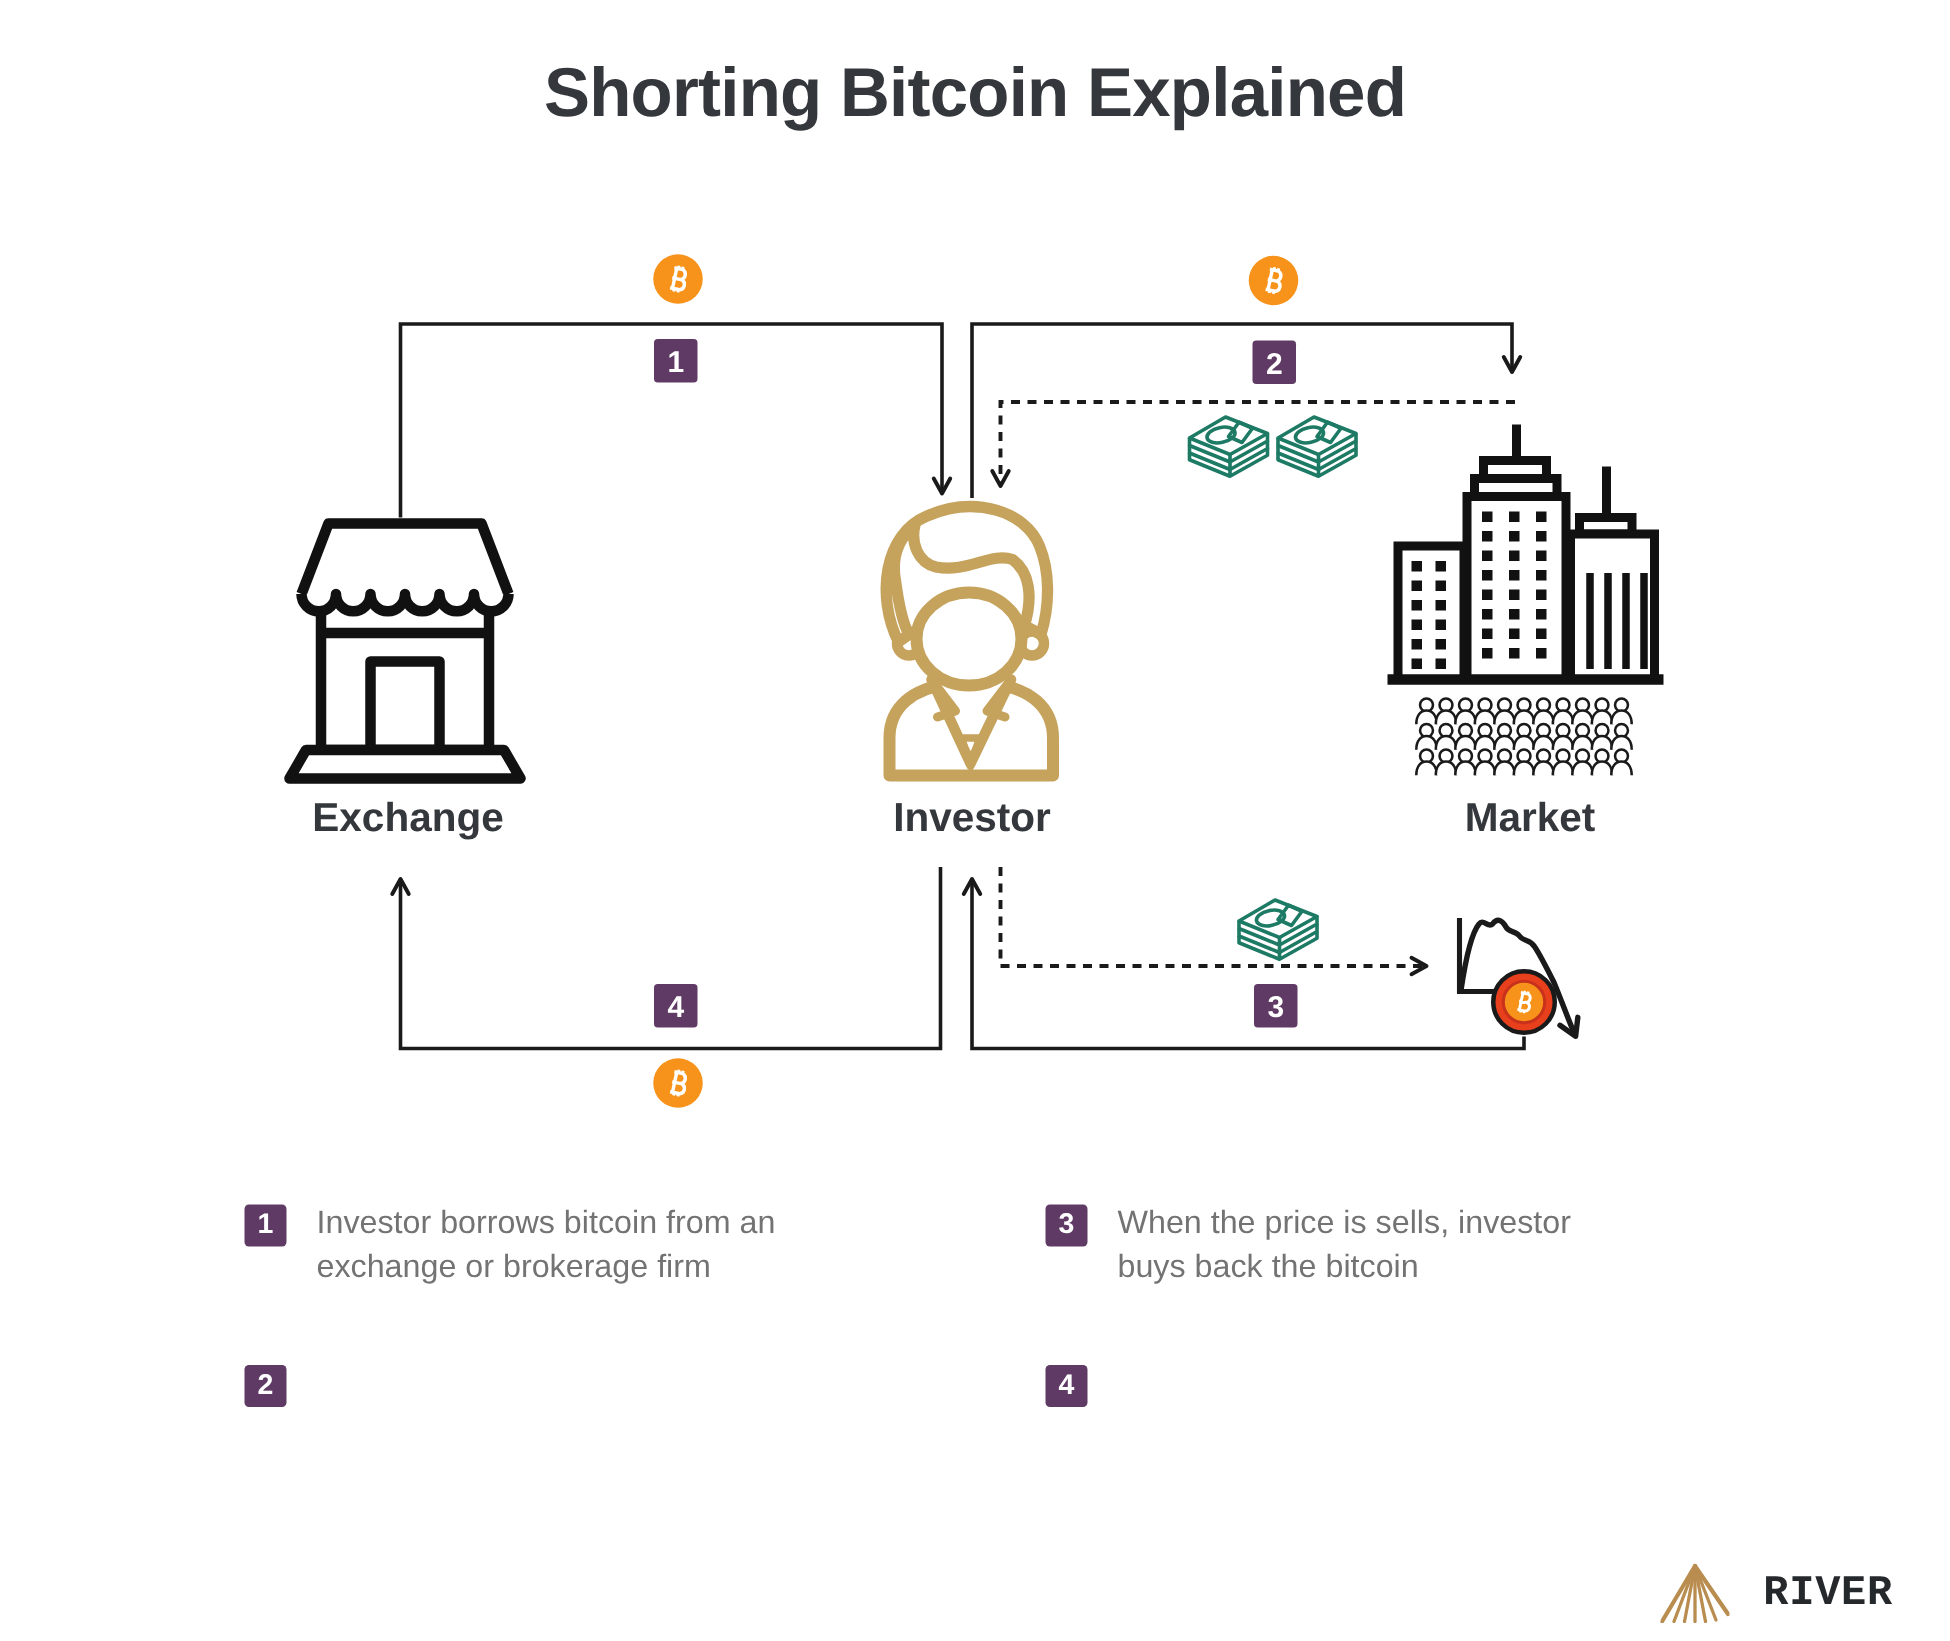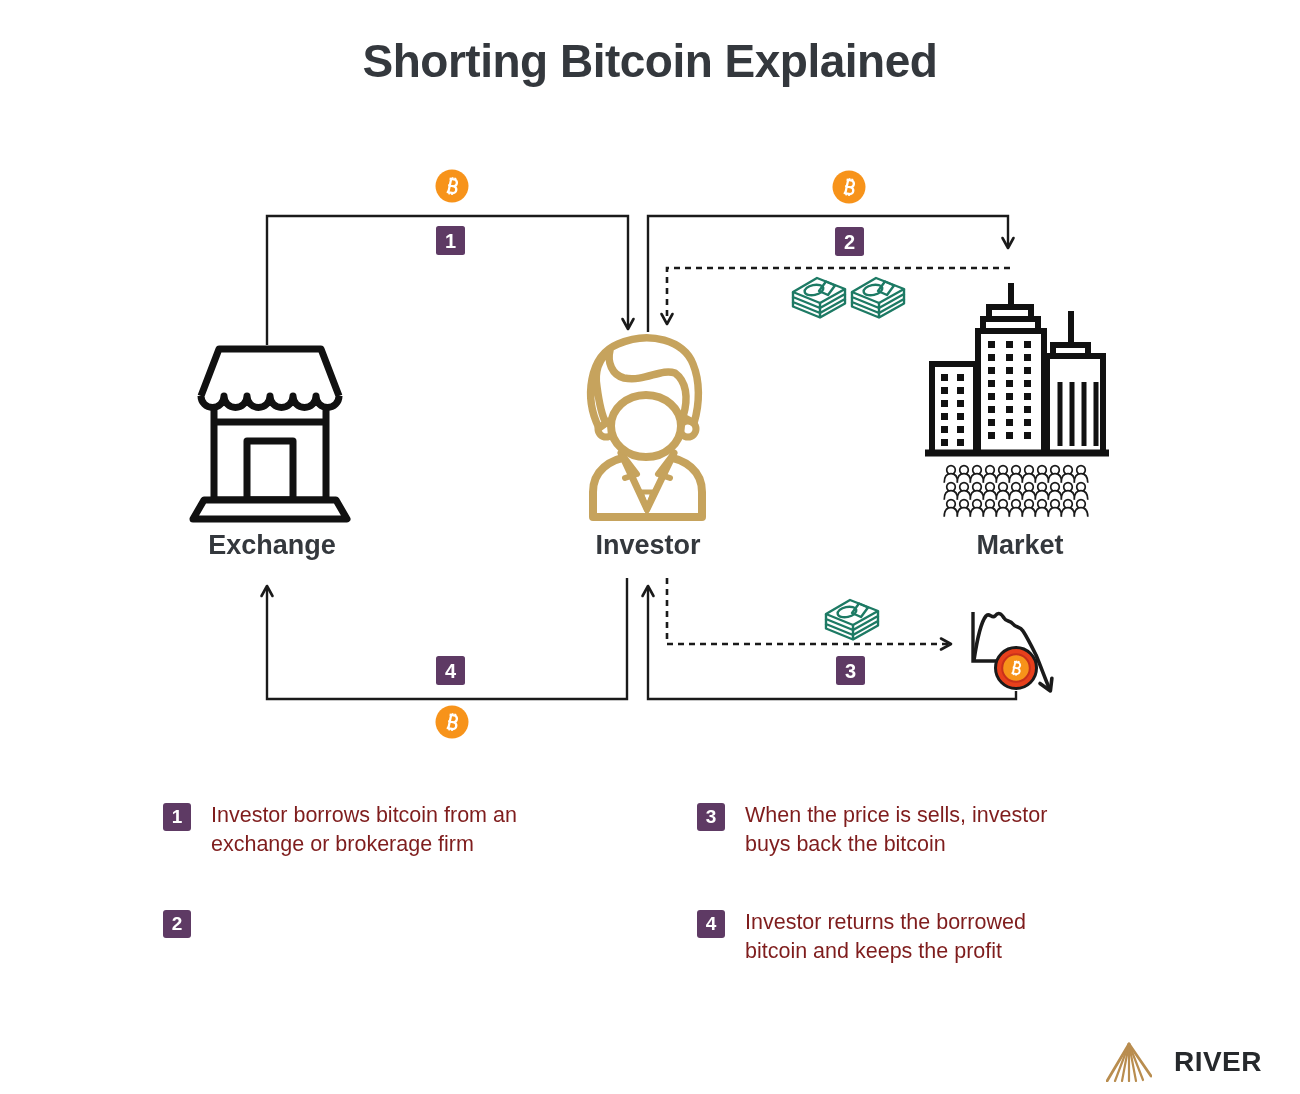--- a/index.html
+++ b/index.html
@@ -11,22 +11,22 @@
   svg.diagram { position:absolute; left:0; top:0; }
   svg text { font-family:"Liberation Sans", sans-serif; }
   .node-label { font-size:27px; font-weight:700; fill:#34383D; text-anchor:middle; }
   .badge-num  { font-size:20px; font-weight:700; fill:#ffffff; text-anchor:middle; }
   .flow   { fill:none; stroke:#1a1a1a; stroke-width:2.4; }
   .dashed { stroke-dasharray:6 5; stroke-width:2.6; }
   .legend-item { position:absolute; display:flex; gap:20px; align-items:flex-start; }
   .legend-badge { width:28px; height:28px; border-radius:3px; background:#5E3A64; color:#fff;
                   font-weight:700; font-size:19px; display:flex; align-items:center; justify-content:center;
                   flex:0 0 auto; margin-top:2px; }
-  .legend-text { font-size:21.5px; line-height:29px; color:#7f1d1d; white-space:pre-line; }
-  .footer { position:absolute; right:38px; bottom:12px; display:flex; align-items:center; gap:22px; }
+  .legend-text { font-size:21.5px; line-height:29px; color:#737373; white-space:pre-line; }
+  .footer { position:absolute; right:38px; bottom:12px; display:flex; align-items:center; gap:22px;font-family:Liberation Mono, monospace; }
   .brand  { font-size:28px; font-weight:700; color:#26292C; letter-spacing:0.5px; }
 </style>
 </head>
 <body>
 
 <div class="canvas">
 
   <h1 class="title">Shorting Bitcoin Explained</h1>
 
   <svg class="diagram" width="1300" height="1094" viewBox="0 0 1300 1094">
@@ -234,22 +234,20 @@
   <div class="legend-item" style="left:163px; top:908px;">
     <div class="legend-badge">2</div>
   </div>
   <div class="legend-item" style="left:697px; top:801px;">
     <div class="legend-badge">3</div>
     <div class="legend-text">When the price is sells, investor
 buys back the bitcoin</div>
   </div>
   <div class="legend-item" style="left:697px; top:908px;">
     <div class="legend-badge">4</div>
-    <div class="legend-text">Investor returns the borrowed
-bitcoin and keeps the profit</div>
   </div>
 
   <div class="footer">
     <svg width="46" height="40" viewBox="0 0 46 40">
       <g stroke="#B98D4F" fill="none" stroke-linecap="round">
         <path d="M23,2 L1,39" stroke-width="2.8"></path>
         <path d="M23,2 L9,39" stroke-width="2.2"></path>
         <path d="M23,2 L16,39" stroke-width="2.2"></path>
         <path d="M23,2 L23,39" stroke-width="2.2"></path>
         <path d="M23,2 L30,39" stroke-width="2.2"></path>

